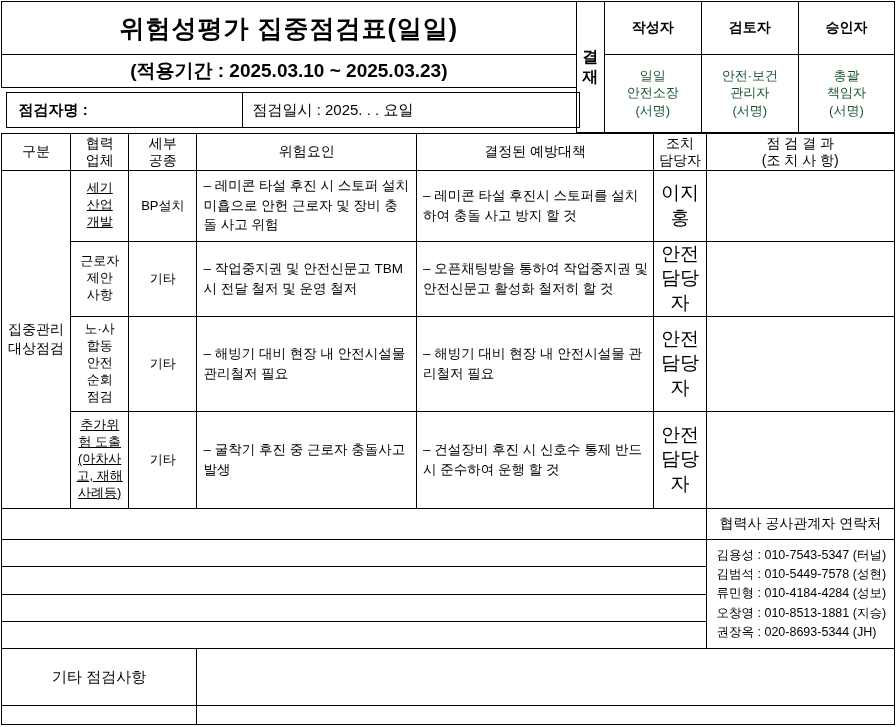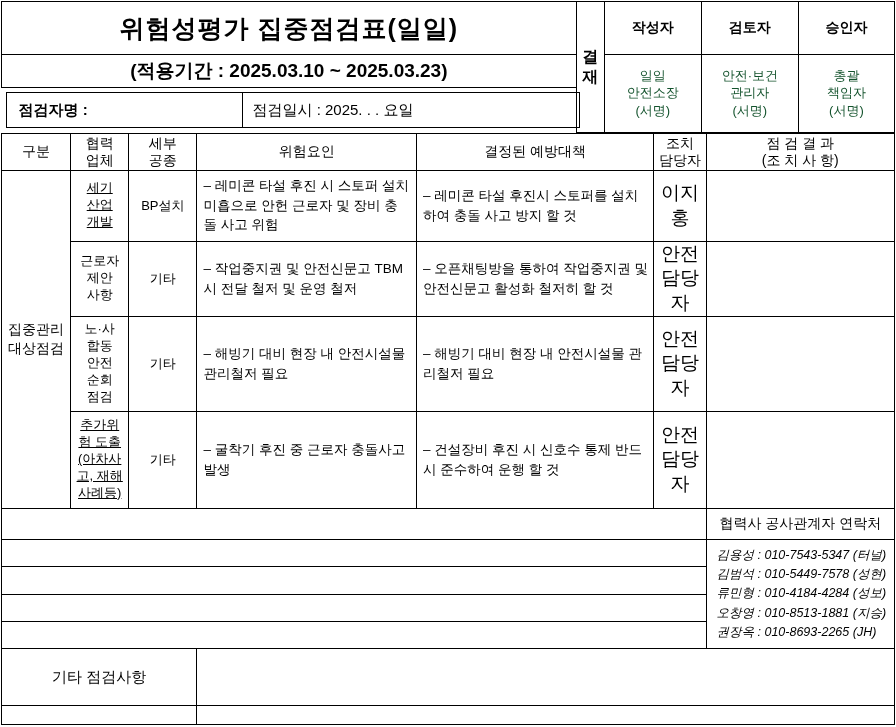--- a/index.html
+++ b/index.html
@@ -116,21 +116,20 @@
   .contact-head {
     font-size: 14px;
     height: 26px;
   }
   .contact-box {
     text-align: left;
     padding: 6px 4px 6px 10px;
     font-size: 12.5px;
     line-height: 1.55;
     vertical-align: top;
-    font-style: italic;
   }
   .etc-label {
     font-size: 15px;
     font-weight: normal;
     height: 56px;
   }
   .etc-blank { }
   .mid-blank { height: 30px; }
 </style>
 </head>
@@ -302,21 +301,21 @@
       <td class="contact-head">협력사 공사관계자 연락처</td>
     </tr>
 
     <tr class="blank-row">
       <td colspan="6"></td>
       <td rowspan="4" class="contact-box">
         <div>김용성 : 010-7543-5347  (터널)</div>
         <div>김범석 : 010-5449-7578  (성현)</div>
         <div>류민형 :  010-4184-4284  (성보)</div>
         <div>오창영 : 010-8513-1881  (지승)</div>
-        <div>권장옥 : 010-8693-2265   (JH)</div>
+        <div>권장옥 : 020-8693-5344   (JH)</div>
       </td>
     </tr>
     <tr class="blank-row">
       <td colspan="6"></td>
     </tr>
     <tr class="blank-row">
       <td colspan="6"></td>
     </tr>
     <tr class="blank-row">
       <td colspan="6"></td>

